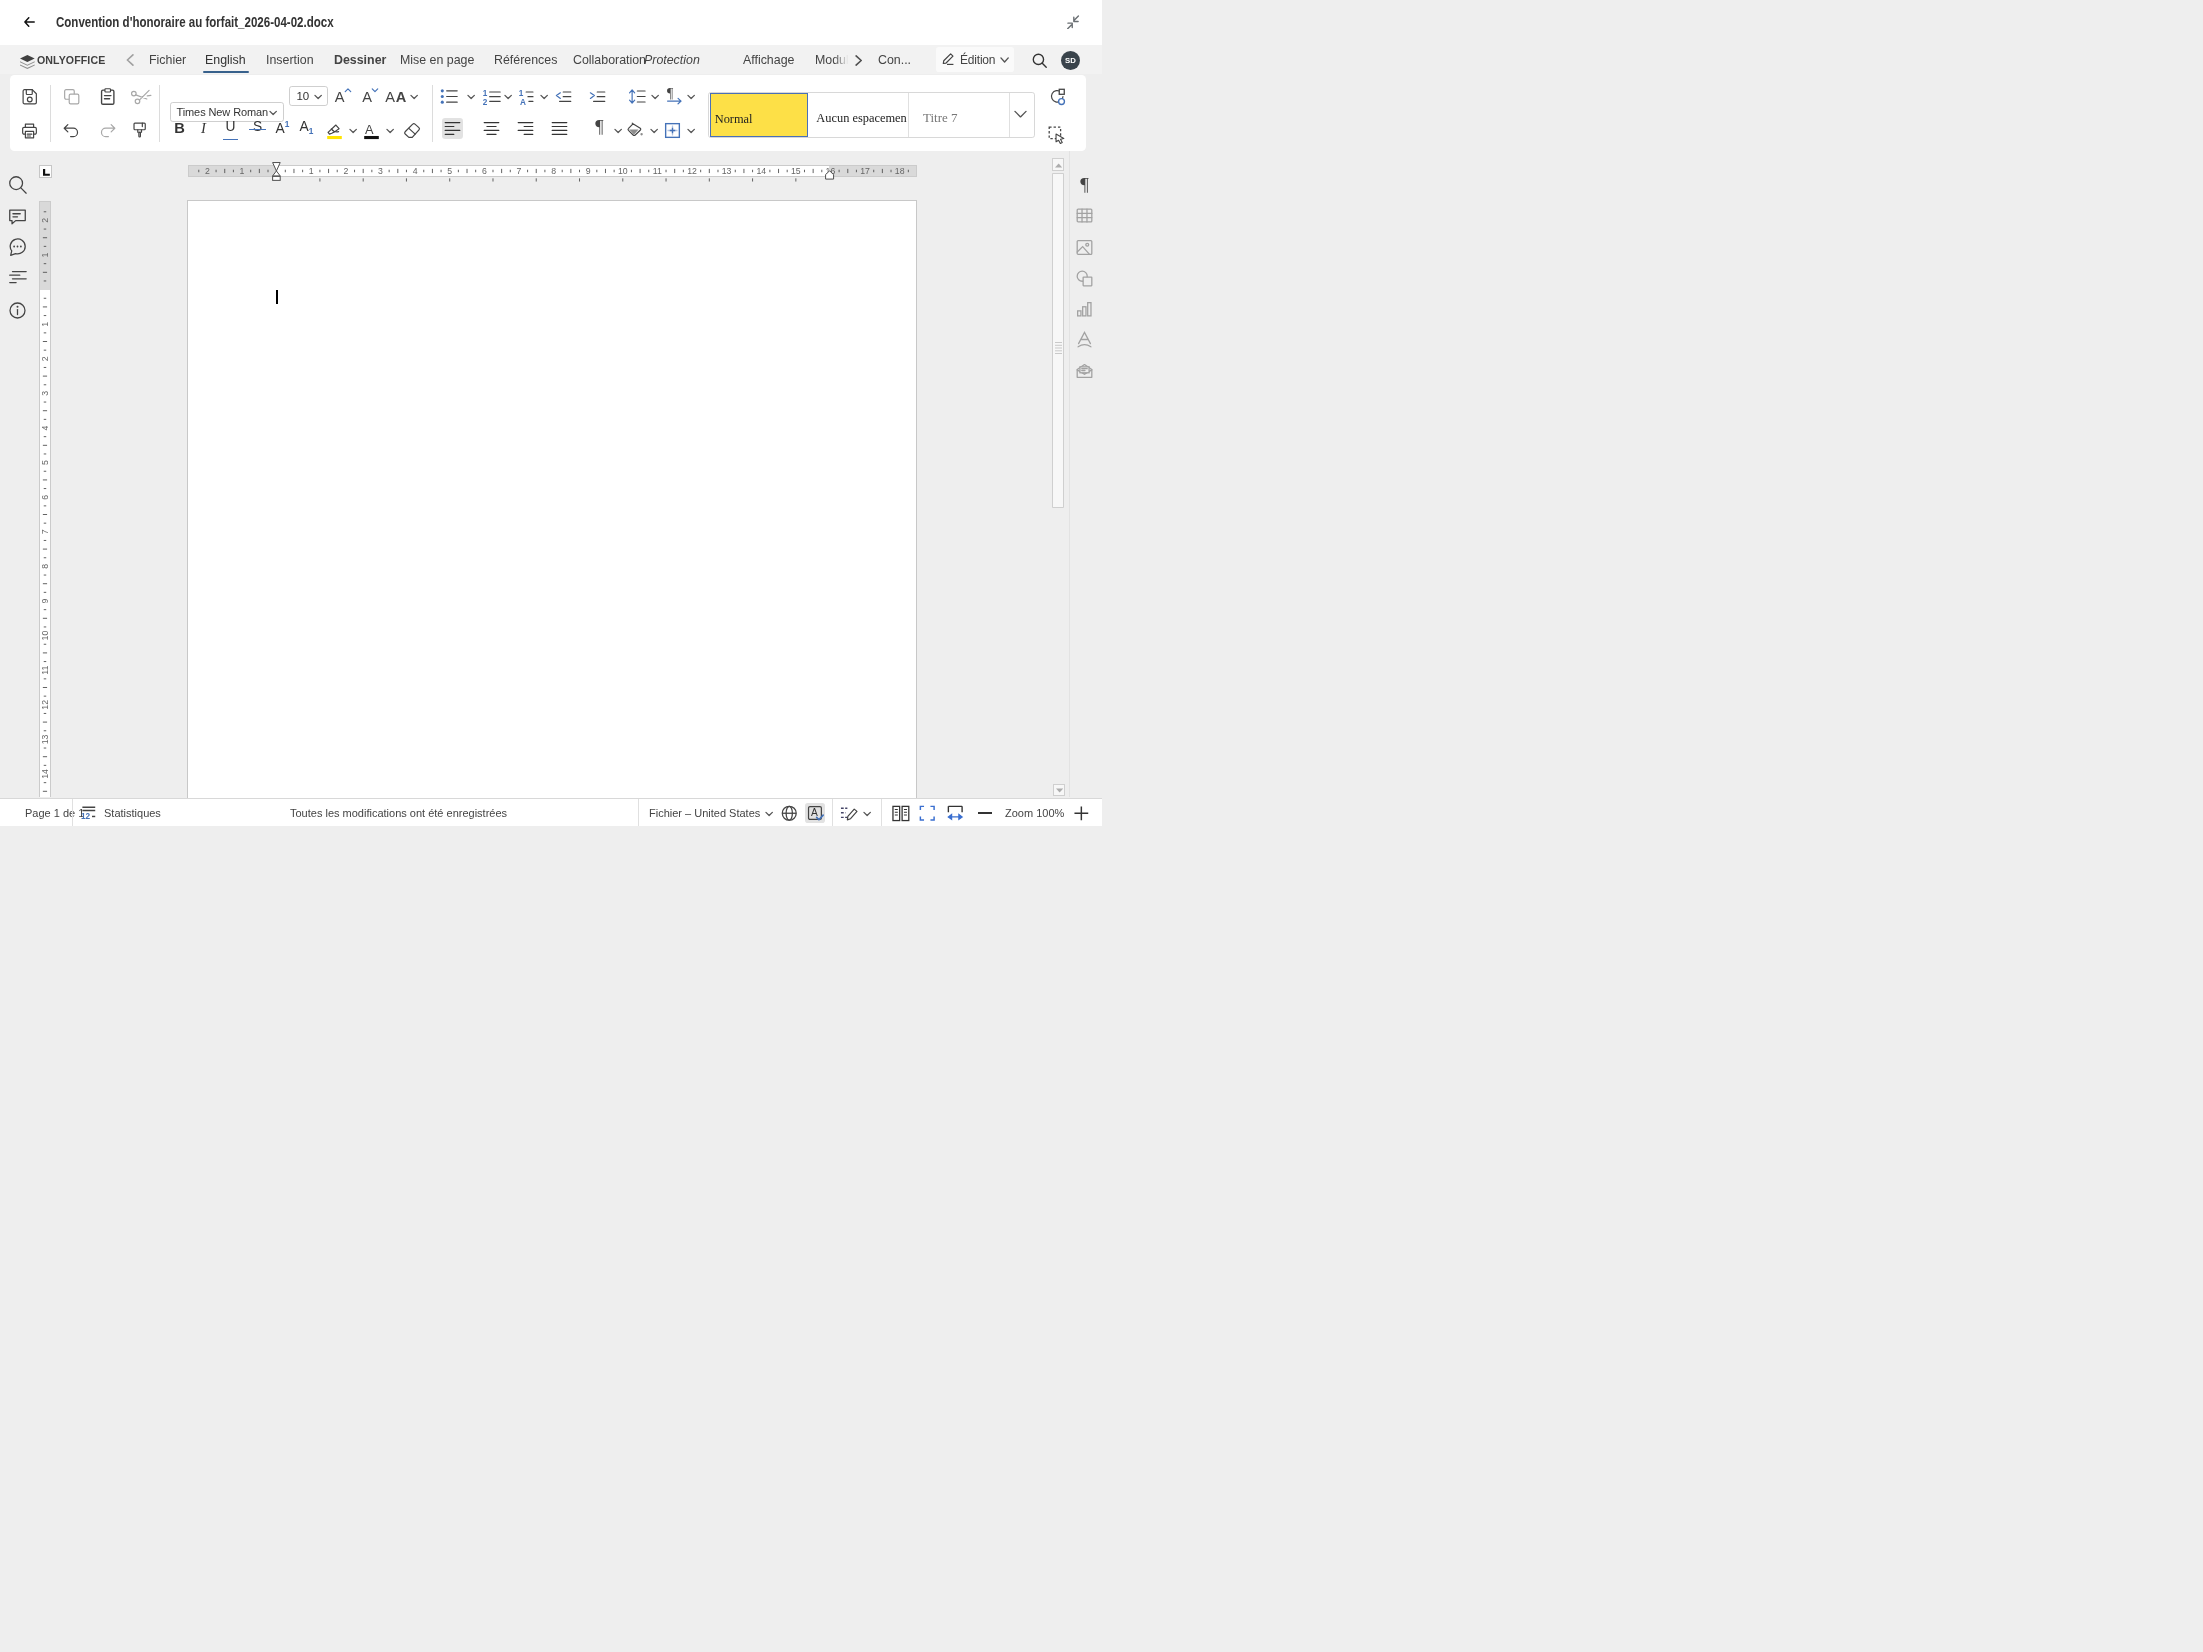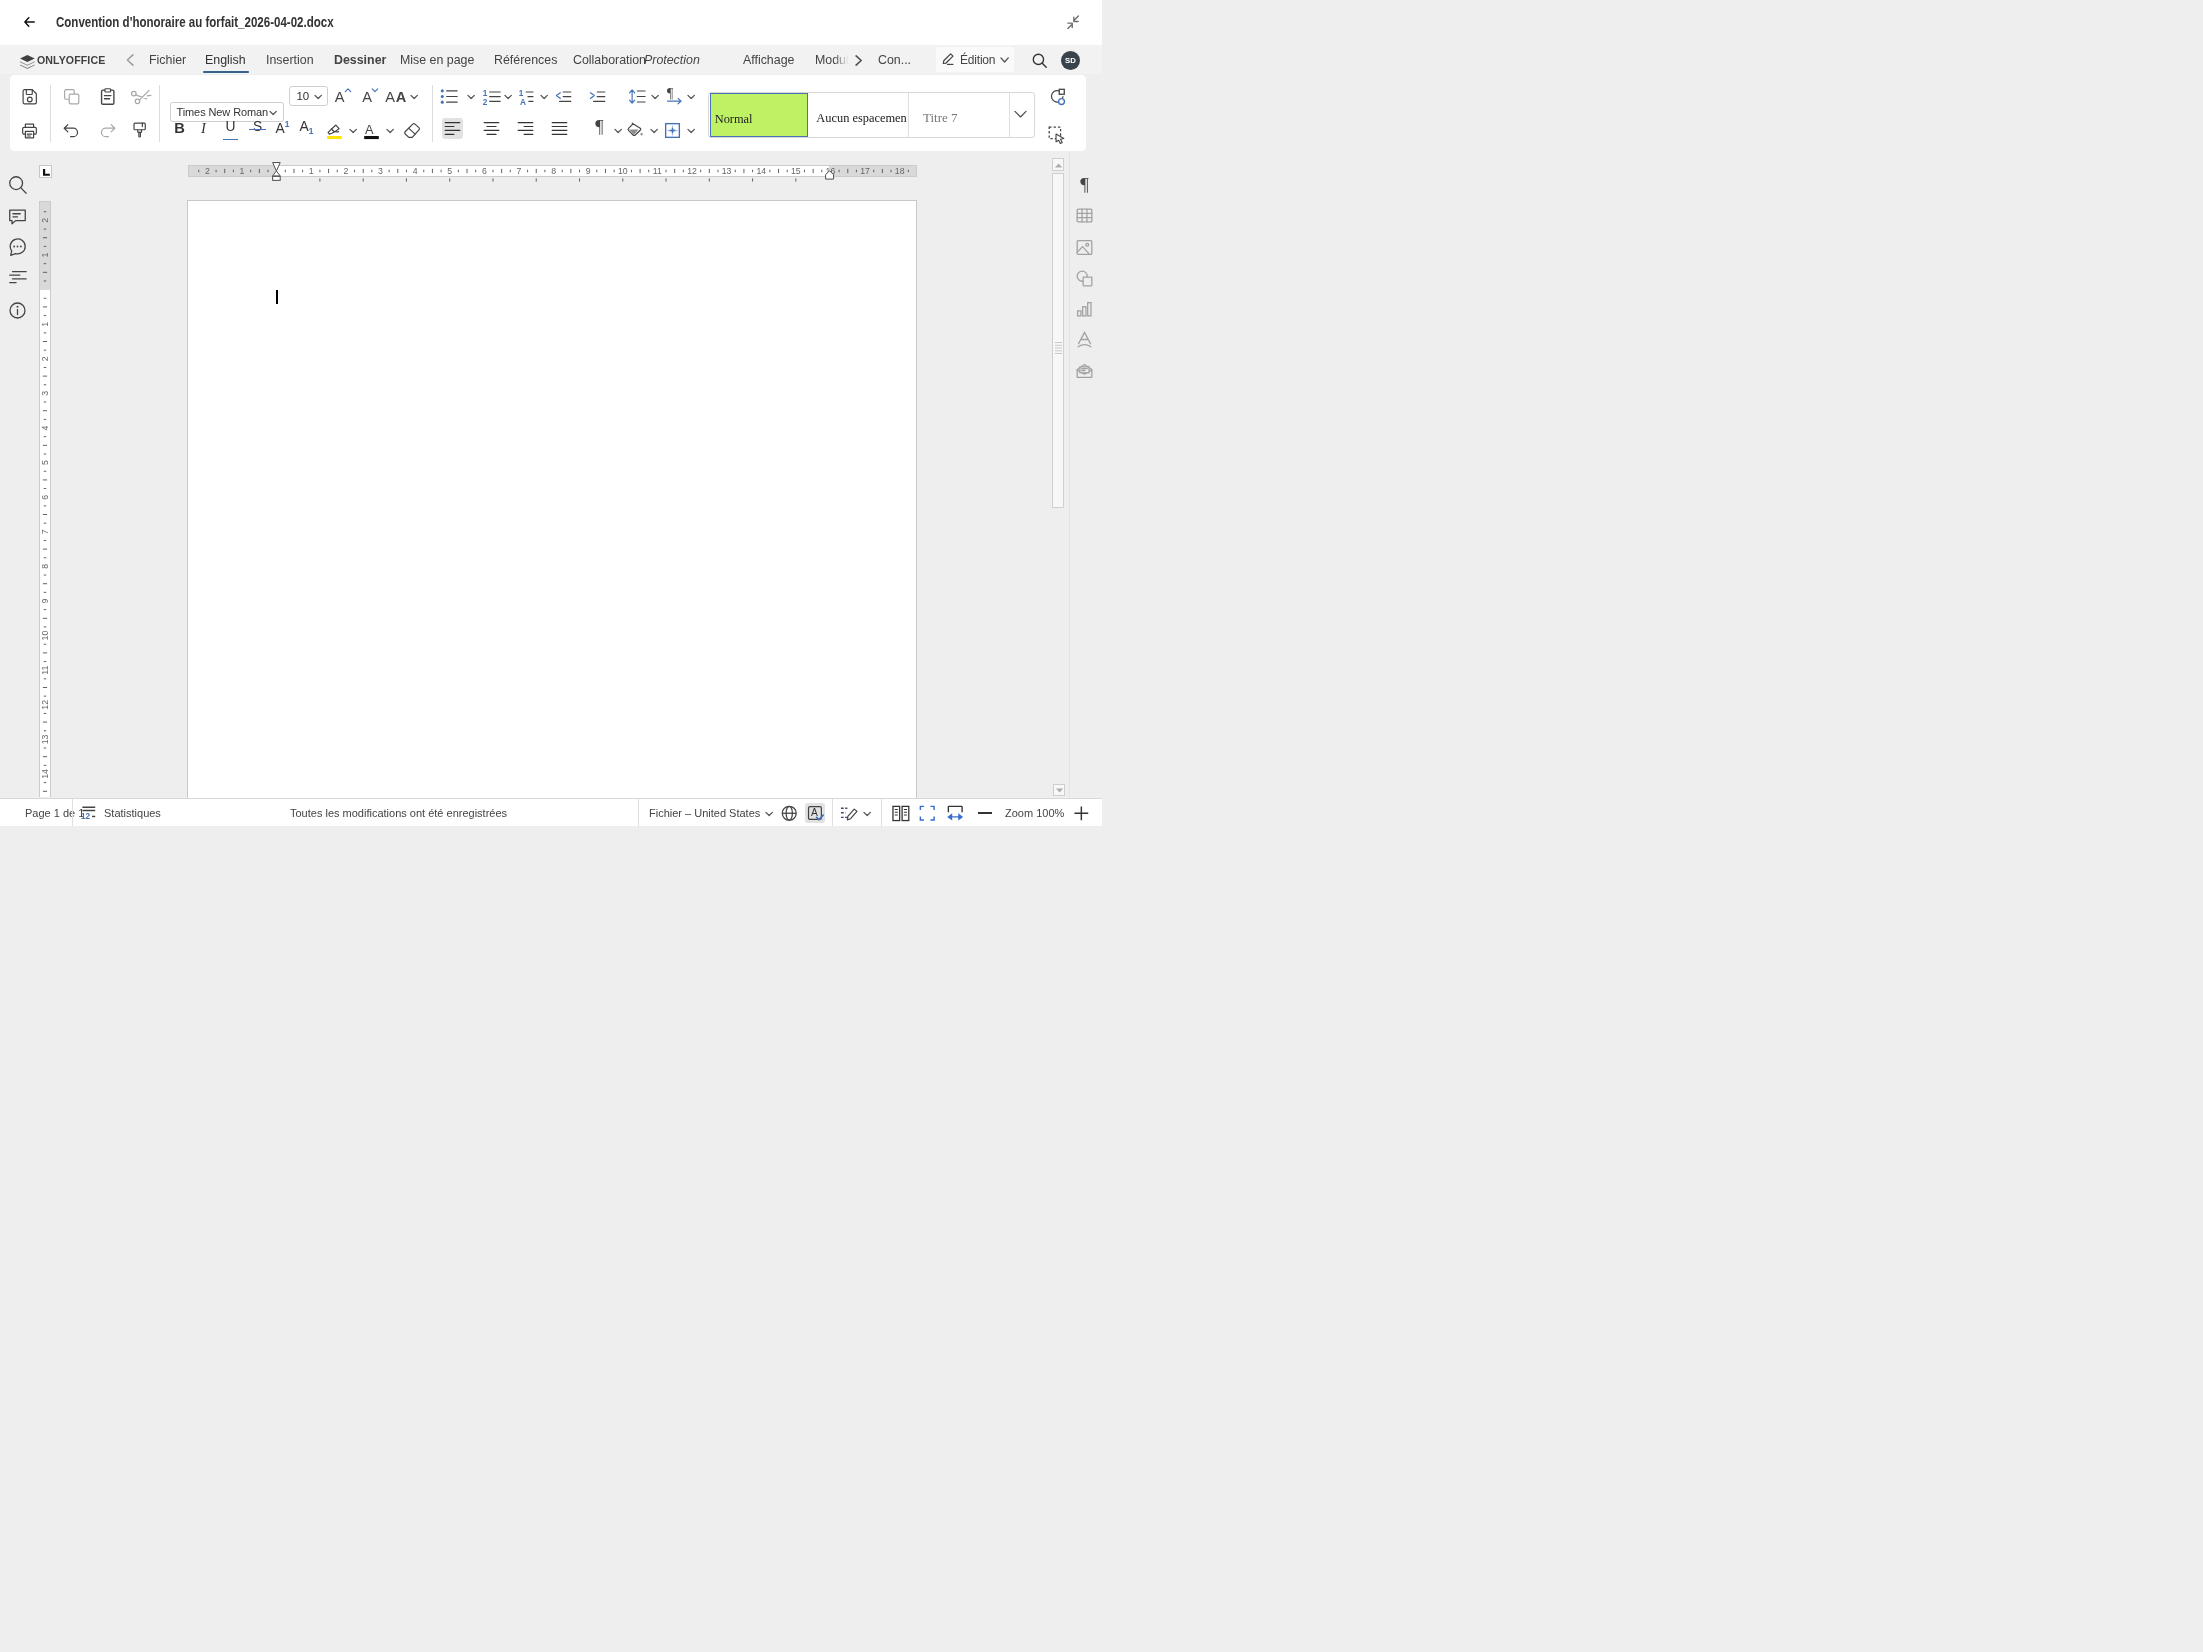--- a/index.html
+++ b/index.html
@@ -548,21 +548,21 @@
   <svg class="ic" style="left:662px;top:120px" viewBox="0 0 23 23" width="21" height="21">
     <rect x="4" y="4" width="15" height="15" fill="none" stroke="#4472b8" stroke-width="1.5"></rect>
     <path d="M11.5 6 V17 M6 11.5 H17" stroke="#b6c6e2" stroke-width="1.4" fill="none"></path>
     <path d="M11.5 8.5 V14.5 M8.5 11.5 H14.5" stroke="#4472b8" stroke-width="1.5" fill="none"></path>
   </svg>
   <svg class="chev" style="left:687px;top:128px" viewBox="0 0 9 7" width="8.3" height="6.4">
     <path d="M1 1.5 L4.5 5 L8 1.5"></path>
   </svg>
 
   <div class="abs" style="left:708px;top:92px;width:327px;height:46px;border:0.9px solid #d8d8d8;border-radius:2.8px;background:#fff;"></div>
-  <div class="abs" style="left:710px;top:93px;width:98px;height:44px;border:1.8px solid #4a70b8;background:#bef264;font-family:'Liberation Serif',serif;font-size:12.4px;color:#222;">
+  <div class="abs" style="left:710px;top:93px;width:98px;height:44px;border:1.8px solid #4a70b8;background:#fde047;font-family:'Liberation Serif',serif;font-size:12.4px;color:#222;">
     <span style="position:absolute;left:3.7px;bottom:9.2px;">Normal</span>
   </div>
   <div class="abs" style="left:808px;top:93px;width:101px;height:44px;border-right:0.9px solid #e0e0e0;font-family:'Liberation Serif',serif;font-size:12.4px;color:#222;white-space:nowrap;">
     <span style="position:absolute;left:8.3px;bottom:11px;">Aucun espacemen</span>
   </div>
   <div class="abs" style="left:909px;top:93px;width:99px;height:44px;font-family:'Liberation Serif',serif;font-size:13px;color:#777;margin-left:8px;">
     <span style="position:absolute;left:6px;bottom:10.6px;">Titre 7</span>
   </div>
   <div class="abs" style="left:1009px;top:93px;width:0.9px;height:44px;background:#e0e0e0;"></div>
   <svg class="abs" style="left:1014px;top:110px;width:13px;height:9.2px;overflow:visible;" viewBox="0 0 14 10" width="13" height="9.2">

